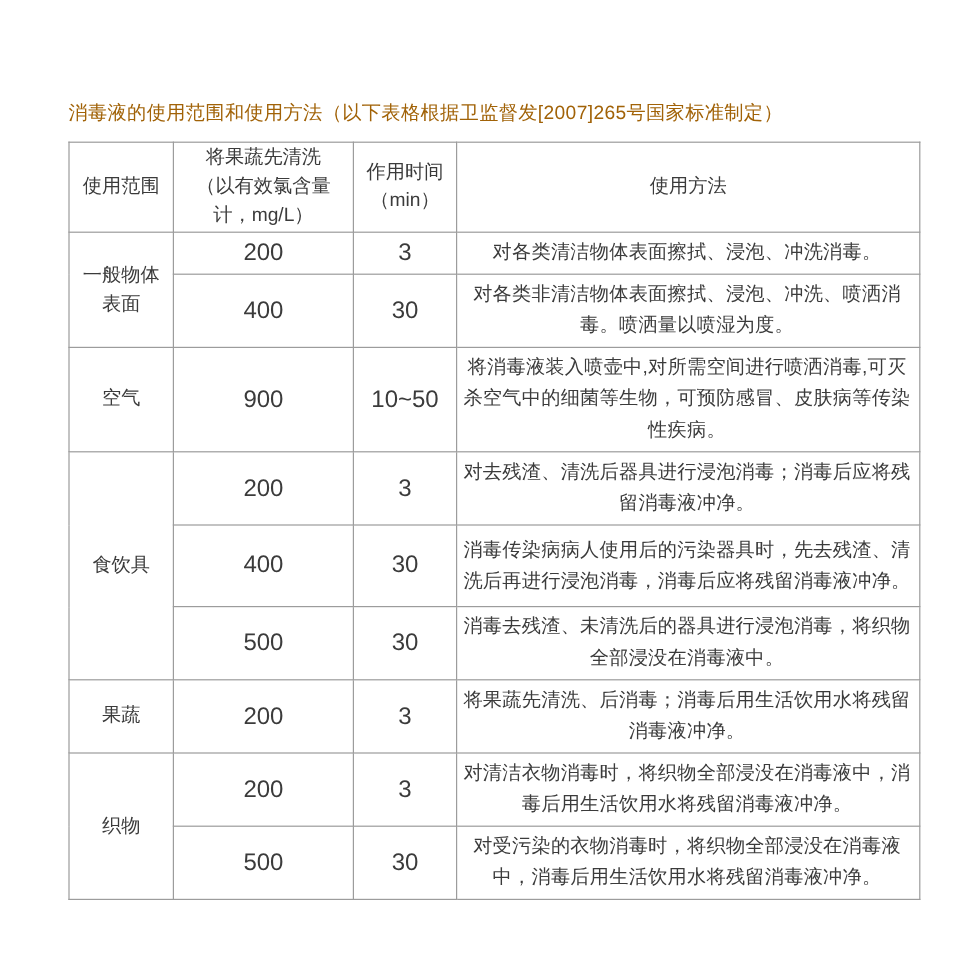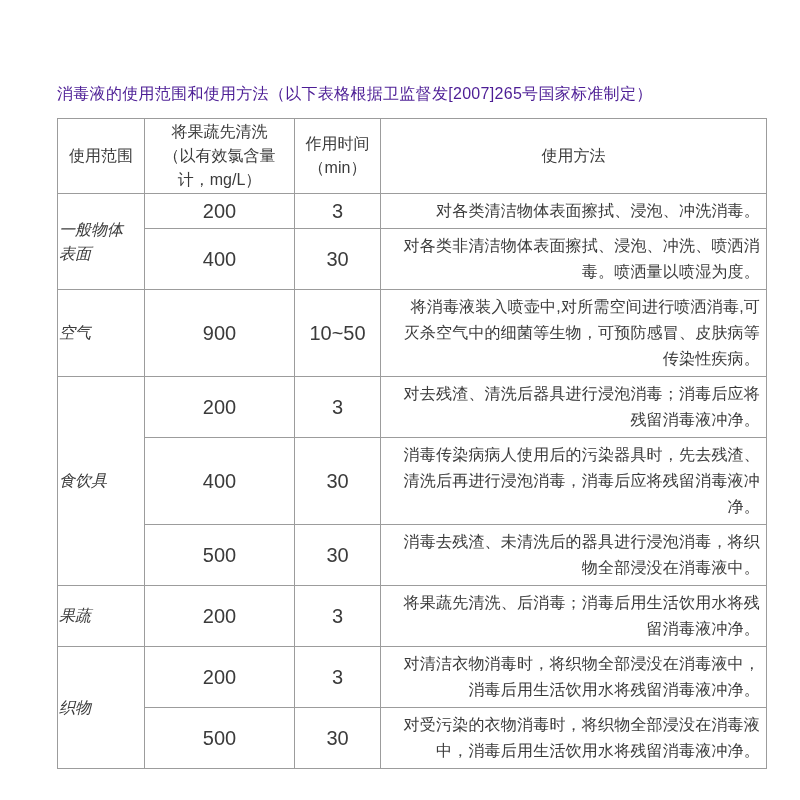--- a/index.html
+++ b/index.html
@@ -14,21 +14,21 @@
     font-family: "Liberation Sans", "DejaVu Sans", sans-serif;
     color: #3b3b3b;
   }
   .title {
     position: absolute;
     left: 57px;
     top: 84px;
     font-size: 16px;
     letter-spacing: 0.3px;
     white-space: nowrap;
-    color: #4c1d95;
+    color: #a16207;
   }
   table.usage-table {
     position: absolute;
     left: 57px;
     top: 118px;
     width: 709px;
     border-collapse: collapse;
     table-layout: fixed;
   }
   table.usage-table th,
@@ -38,33 +38,32 @@
     vertical-align: middle;
     overflow: hidden;
   }
   th {
     font-weight: normal;
     font-size: 16px;
     text-align: center;
     line-height: 24px;
   }
   td.scope {
-    text-align: left;
+    text-align: center;
     font-size: 16px;
     line-height: 24px;
-    font-style: italic;
   }
   td.num {
     text-align: center;
     font-size: 20px;
   }
   td.method {
     font-size: 16px;
-    text-align: right;
-    padding: 4px 6px 4px 20px;
+    text-align: center;
+    padding: 4px 6px 4px 4px;
     line-height: 26px;
     letter-spacing: 0.2px;
   }
   .multiline {
     white-space: pre-line;
   }
   
   tr.hdr   { height: 75px; }
   tr.r1 { height: 30px; }
   tr.r2 { height: 58px; }

